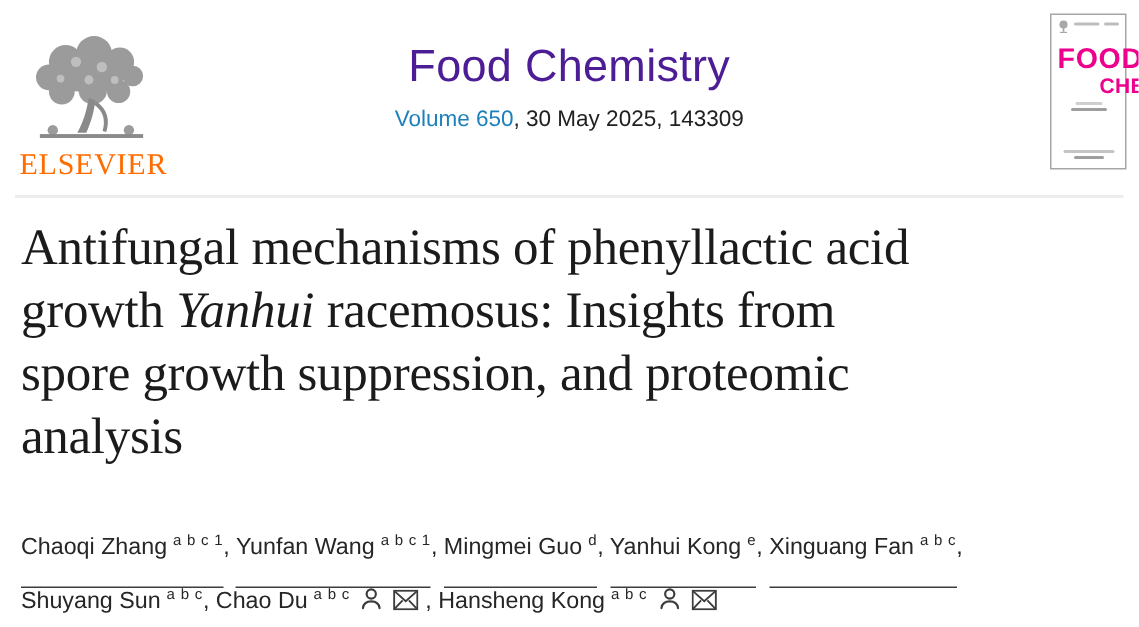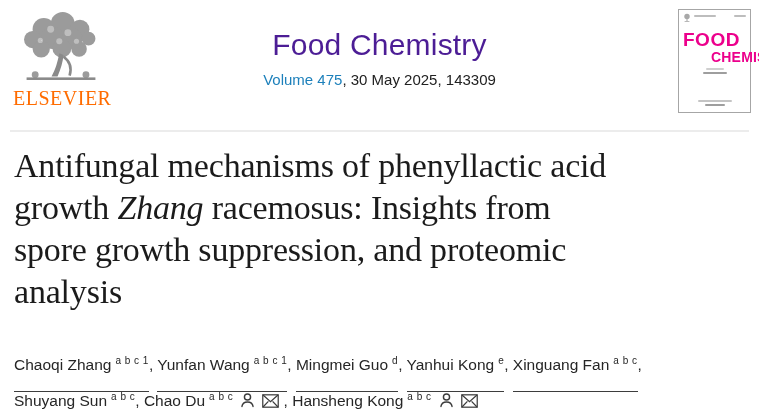--- a/index.html
+++ b/index.html
@@ -2,31 +2,31 @@
 <html><head>
 <meta charset="utf-8">
 <style>
   * { margin:0; padding:0; box-sizing:border-box; }
   html,body { width:759px; height:418px; background:#ffffff; overflow:hidden;
               font-family:"Liberation Sans", sans-serif; }
 
   
   .banner { position:relative; height:130px; background:#fff; }
 
-  .publisher { position:absolute; left:13px; top:12px; width:96px; text-align:center; }
+  .publisher { position:absolute; left:13px; top:24px; width:96px; text-align:center; }
   .publisher .tree { display:block; margin:0 auto; width:88px; height:74px; }
   .publisher .wordmark { font-family:"Liberation Serif", serif; font-size:20px;
                          letter-spacing:.5px; margin-top:1px; font-weight:400; }
 
   .jmeta { text-align:center; padding-top:28px; }
   .jtitle { font-size:30px; color:#4c1d95; letter-spacing:.2px; }
   .jsub   { margin-top:9px; font-size:15px; color:#212121; }
   .jsub .vol-link { text-decoration:none; cursor:pointer; }
 
-  .cover { position:absolute; right:8px; top:9px; width:73px; height:104px;
+  .cover { position:absolute; right:8px; top:9px; width:51px; height:104px;
            border:1px solid #a6a6a6; background:#fff; padding:3px 4px; cursor:pointer; }
   .cover-top { display:flex; align-items:flex-start; gap:3px; }
   .cover-top .mini-tree { width:8px; height:10px; flex:0 0 auto; }
   .bar { background:#bdbdbd; height:2px; border-radius:1px; }
   .cover-top .bar-a { width:22px; margin-top:2px; }
   .cover-top .bar-b { width:12px; margin-top:2px; margin-left:auto; }
   .cover-food { font-size:19px; font-weight:700; letter-spacing:.5px; line-height:19px;
                 margin-top:7px; text-align:left; }
   .cover-chem { font-size:14px; font-weight:700; letter-spacing:.2px; text-align:right;margin-left:28px; }
   .cover-ed { margin-top:3px; display:flex; flex-direction:column; align-items:center; gap:2px; }
@@ -89,21 +89,21 @@
           <circle cx="79" cy="73" r="4" fill="#9b9b9b"></circle>
         <rect x="10" y="76" width="80" height="3" fill="#8a8a8a"></rect>
       </svg>
     </span>
     <div class="wordmark" style="color:#ff6c00;">ELSEVIER</div>
   </div>
 
   <div class="jmeta">
     <div class="jtitle">Food Chemistry</div>
     <div class="jsub">
-      <span class="vol-link" style="color:#1d80bb;">Volume 475</span><span>, 30 May 2025, 143309</span>
+      <span class="vol-link" style="color:#1d80bb;">Volume 650</span><span>, 30 May 2025, 143309</span>
     </div>
   </div>
 
   <div class="cover">
     <div class="cover-top">
       <svg class="mini-tree" viewBox="0 0 10 12">
         <circle cx="5" cy="4" r="3.4" fill="#a8a8a8"></circle>
         <rect x="4.3" y="6" width="1.4" height="4" fill="#a8a8a8"></rect>
         <rect x="2" y="10" width="6" height="1" fill="#a8a8a8"></rect>
       </svg>
@@ -120,21 +120,21 @@
       <span class="bar bar-e"></span>
         <span class="bar bar-f"></span>
     </div>
   </div>
 </div>
 
 <div class="divider" style="background:#ececec;"></div>
 
 <h1 class="article-title">
   <span class="tline">Antifungal mechanisms of phenyllactic acid</span>
-  <span class="tline"><span>growth </span><em>Zhang</em><span> racemosus: Insights from</span></span>
+  <span class="tline"><span>growth </span><em>Yanhui</em><span> racemosus: Insights from</span></span>
   <span class="tline">spore growth suppression, and proteomic</span>
   <span class="tline">analysis</span>
 </h1>
 
 <div class="authors"><span><span class="author-link"><span>Chaoqi Zhang</span><span class="affil">a b c 1</span></span></span><span class="author-sep">, </span><span><span class="author-link"><span>Yunfan Wang</span><span class="affil">a b c 1</span></span></span><span class="author-sep">, </span><span><span class="author-link"><span>Mingmei Guo</span><span class="affil">d</span></span></span><span class="author-sep">, </span><span><span class="author-link"><span>Yanhui Kong</span><span class="affil">e</span></span></span><span class="author-sep">, </span><span><span class="author-link"><span>Xinguang Fan</span><span class="affil">a b c</span></span></span><span class="author-sep">,</span><br><span><span class="author-link"><span>Shuyang Sun</span><span class="affil">a b c</span></span></span><span class="author-sep">, </span><span><span class="author-link"><span>Chao Du</span><span class="affil">a b c</span><span class="a-icon"><svg width="15" height="16" viewBox="0 0 20 20" fill="none" stroke="#3c3c3c" stroke-width="1.9" stroke-linecap="round">
             <circle cx="10" cy="6" r="4.1"></circle>
             <path d="M2.6 18.6 C3.2 14.3 6.2 12.6 10 12.6 C13.8 12.6 16.8 14.3 17.4 18.6"></path>
           </svg></span><span class="a-icon"><svg width="17" height="14" viewBox="0 0 22 18" fill="none" stroke="#3c3c3c" stroke-width="1.6">
             <rect x="1" y="1" width="20" height="16"></rect>
             <path d="M1.3 1.3 L11 10 L20.7 1.3"></path>

